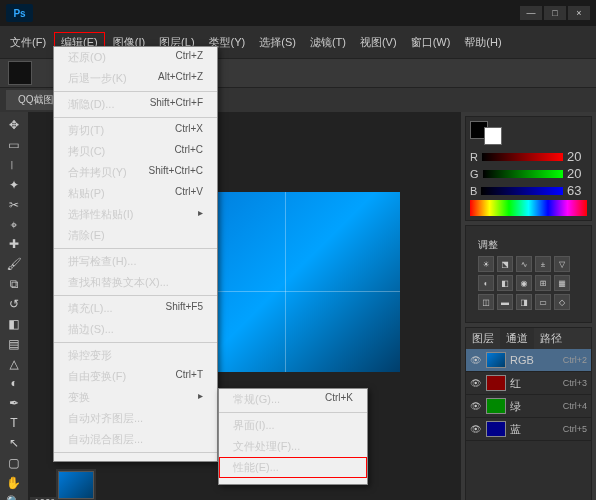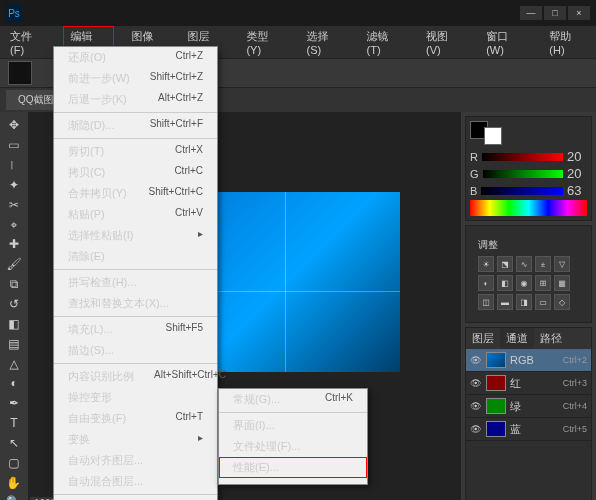--- a/index.html
+++ b/index.html
@@ -1,21 +1,21 @@
 <!DOCTYPE html>
 <html><head>
 <meta charset="utf-8">
 <style>
 *{margin:0;padding:0;box-sizing:border-box;font-family:"Microsoft YaHei",sans-serif;font-size:11px;color:#ccc}
 body{background:#2e2e2e;width:596px;height:500px;overflow:hidden;position:relative}
 .titlebar{height:26px;background:#1a1a1a;display:flex;align-items:center;padding:0 6px}
-.ps-logo{width:16px;height:18px;background:#001e36;color:#31a8ff;display:flex;align-items:center;justify-content:center;font-weight:normal;font-size:10px;border-radius:2px}
+.ps-logo{width:27px;height:18px;background:#001e36;color:#31a8ff;display:flex;align-items:center;justify-content:center;font-weight:bold;font-size:10px;border-radius:2px}
 .win-controls{margin-left:auto;display:flex;gap:2px}
 .win-btn{width:22px;height:14px;background:#333;display:flex;align-items:center;justify-content:center;font-size:9px}
-.menubar{height:20px;background:#2e2e2e;display:flex;align-items:center;padding:16px 4px;gap:12px}
+.menubar{height:20px;background:#2e2e2e;display:flex;align-items:center;padding:16px 4px;gap:2px}
 .menu-item{padding:2px 6px;font-size:11px;cursor:pointer}
 .menu-item.highlighted{border:1px solid red}
 .options-bar{height:30px;background:#383838;border-top:1px solid #222;border-bottom:1px solid #222;display:flex;align-items:center;padding:0 8px;gap:8px}
 .opt-swatch{width:24px;height:24px;background:#111;border:1px solid #555}
 .tab-bar{height:24px;background:#333;display:flex;align-items:center;padding:0 6px}
 .doc-tab{background:#454545;padding:3px 12px;font-size:10px}
 .workspace{position:relative;height:calc(100% - 100px);display:flex}
 .toolbox{width:28px;background:#383838;display:flex;flex-direction:column;gap:1px;padding-top:4px}
 .tool{width:24px;height:22px;display:flex;align-items:center;justify-content:center;font-size:12px;margin:0 auto}
 .canvas-area{flex:1;background:#222;position:relative;display:flex;align-items:center;justify-content:center}
@@ -213,24 +213,20 @@
     </div>
   </div>
 </div>
 
 <div class="dropdown dd-edit" id="edit-dd">
     <div class="dd-item">
       <span>还原(O)</span>
       <span class="sc">Ctrl+Z</span>
     </div>
     <div class="dd-item">
-      <span>前进一步(W)</span>
-      <span class="sc">Shift+Ctrl+Z</span>
-    </div>
-    <div class="dd-item">
       <span>后退一步(K)</span>
       <span class="sc">Alt+Ctrl+Z</span>
     </div>
     <hr>
     <div class="dd-item disabled">
       <span>渐隐(D)...</span>
       <span class="sc">Shift+Ctrl+F</span>
     </div>
     <hr>
     <div class="dd-item">
@@ -265,24 +261,20 @@
     </div>
     <hr>
     <div class="dd-item">
       <span>填充(L)...</span>
       <span class="sc">Shift+F5</span>
     </div>
     <div class="dd-item disabled">
       <span>描边(S)...</span>
     </div>
     <hr>
-    <div class="dd-item">
-      <span>内容识别比例</span>
-      <span class="sc">Alt+Shift+Ctrl+C</span>
-    </div>
     <div class="dd-item disabled">
       <span>操控变形</span>
     </div>
     <div class="dd-item">
       <span>自由变换(F)</span>
       <span class="sc">Ctrl+T</span>
     </div>
     <div class="dd-item disabled">
       <span>变换</span>
       <span class="sc">▸</span>

